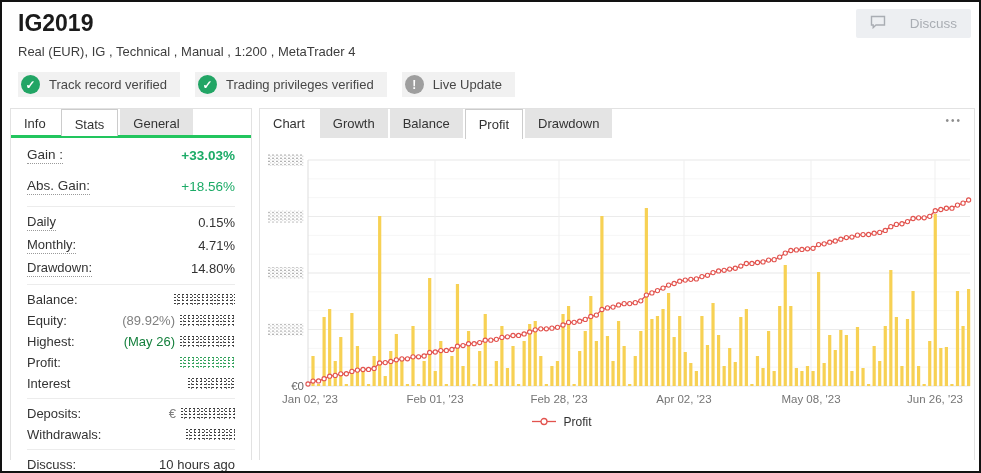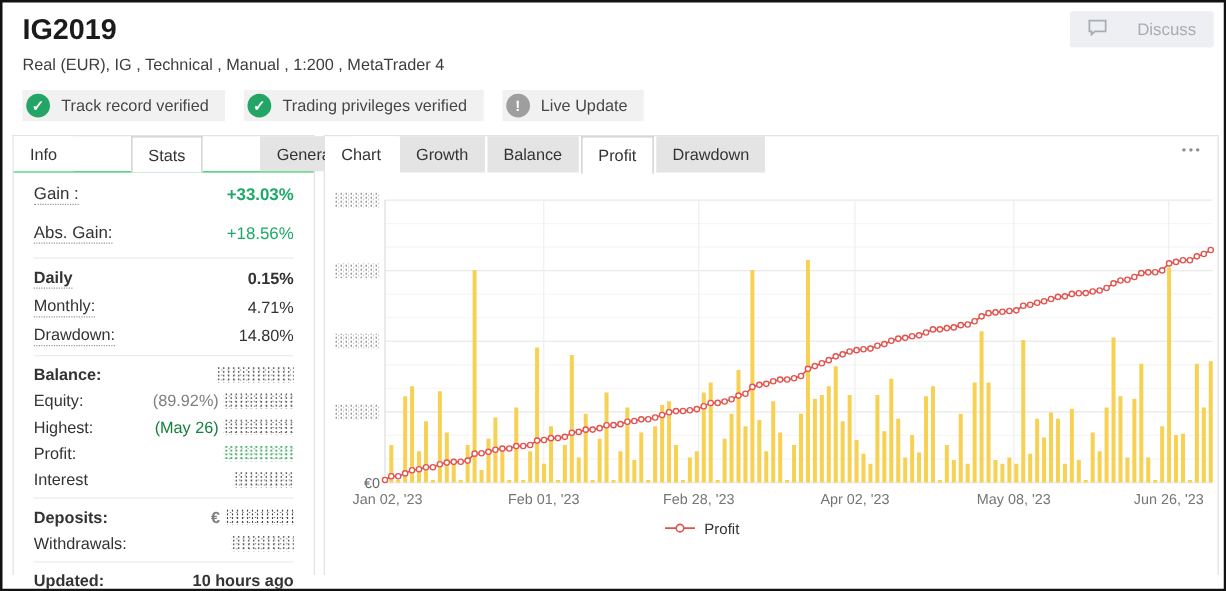--- a/index.html
+++ b/index.html
@@ -30,36 +30,36 @@
   .badge-icon.info { background:#9e9e9e; }
 
   
   .main { display:flex; align-items:stretch; padding-left:8px; gap:7px; height:352px; }
   .panel { background:#fff; border:1px solid #e2e2e2; border-bottom:none; }
   .info-panel { width:242px; flex:none; }
   .chart-panel { flex:1; margin-right:5px; }
 
   
   .tabs { display:flex; align-items:stretch; height:29px; position:relative; }
-  .tabs.underlined { border-bottom:1px solid #22c55e;gap:44px; }
+  .tabs.underlined { border-bottom:3px solid #22c55e; }
   .tab { font-size:13px; color:#333; padding:7px 13px 0; background:#e4e4e4;
          margin-right:2px; cursor:pointer; white-space:nowrap; }
   .tab.plain { background:#fff; }
   .tab.active { background:#fff; border:1px solid #ccc; border-bottom:none;
                 margin-bottom:-1px; }
   .tabs .spacer { flex:1; }
   .menu-dots { color:#8d8d8d; font-size:10px; letter-spacing:2px; padding:6px 12px 0 0;
                cursor:pointer; }
 
   
   .rows { padding:2px 16px 0; }
   .row { display:flex; justify-content:space-between; align-items:center;
          padding:3px 0; font-size:13px; color:#333; min-height:16px; }
   .row.big { padding:7px 0; font-size:13.5px; }
-  .row.sep { border-top:1px solid #ececec; margin-top:4px; padding-top:7px;font-weight:bold; }
+  .row.sep { border-top:1px solid #ececec; margin-top:4px; padding-top:7px; }
   .stat-label.dotted { border-bottom:1px dotted #9a9a9a; padding-bottom:1px; cursor:help; }
   .stat-value { display:flex; align-items:center; }
   .stat-value.green { color:#1cab67; }
   .stat-value.bold { font-weight:bold; }
   .prefix { color:#7f7f7f; margin-right:4px; }
   .prefix.lighter { color:#15803d; }
   .masked { display:inline-block; height:13px; vertical-align:middle;
     background-image:radial-gradient(circle,#3c3c3c 0.7px,transparent 0.9px),
                      radial-gradient(circle,#6e6e6e 0.55px,transparent 0.75px);
     background-size:4px 3px,5px 4px; background-position:0 0,2px 1px; }
@@ -185,21 +185,21 @@
               <span class="masked " style="width: 55px;"></span>
             </span>
           </div>
           <div class="row">
             <span class="stat-label">Withdrawals:</span>
             <span class="stat-value ">
               <span class="masked " style="width: 50px;"></span>
             </span>
           </div>
           <div class="row sep">
-            <span class="stat-label">Updated:</span>
+            <span class="stat-label">Discuss:</span>
             <span class="stat-value ">
               <span>10 hours ago</span>
             </span>
           </div>
         </div>
     </aside>
 
     <section class="panel chart-panel">
       <div class="tabs">
           <span class="tab plain">Chart</span>

